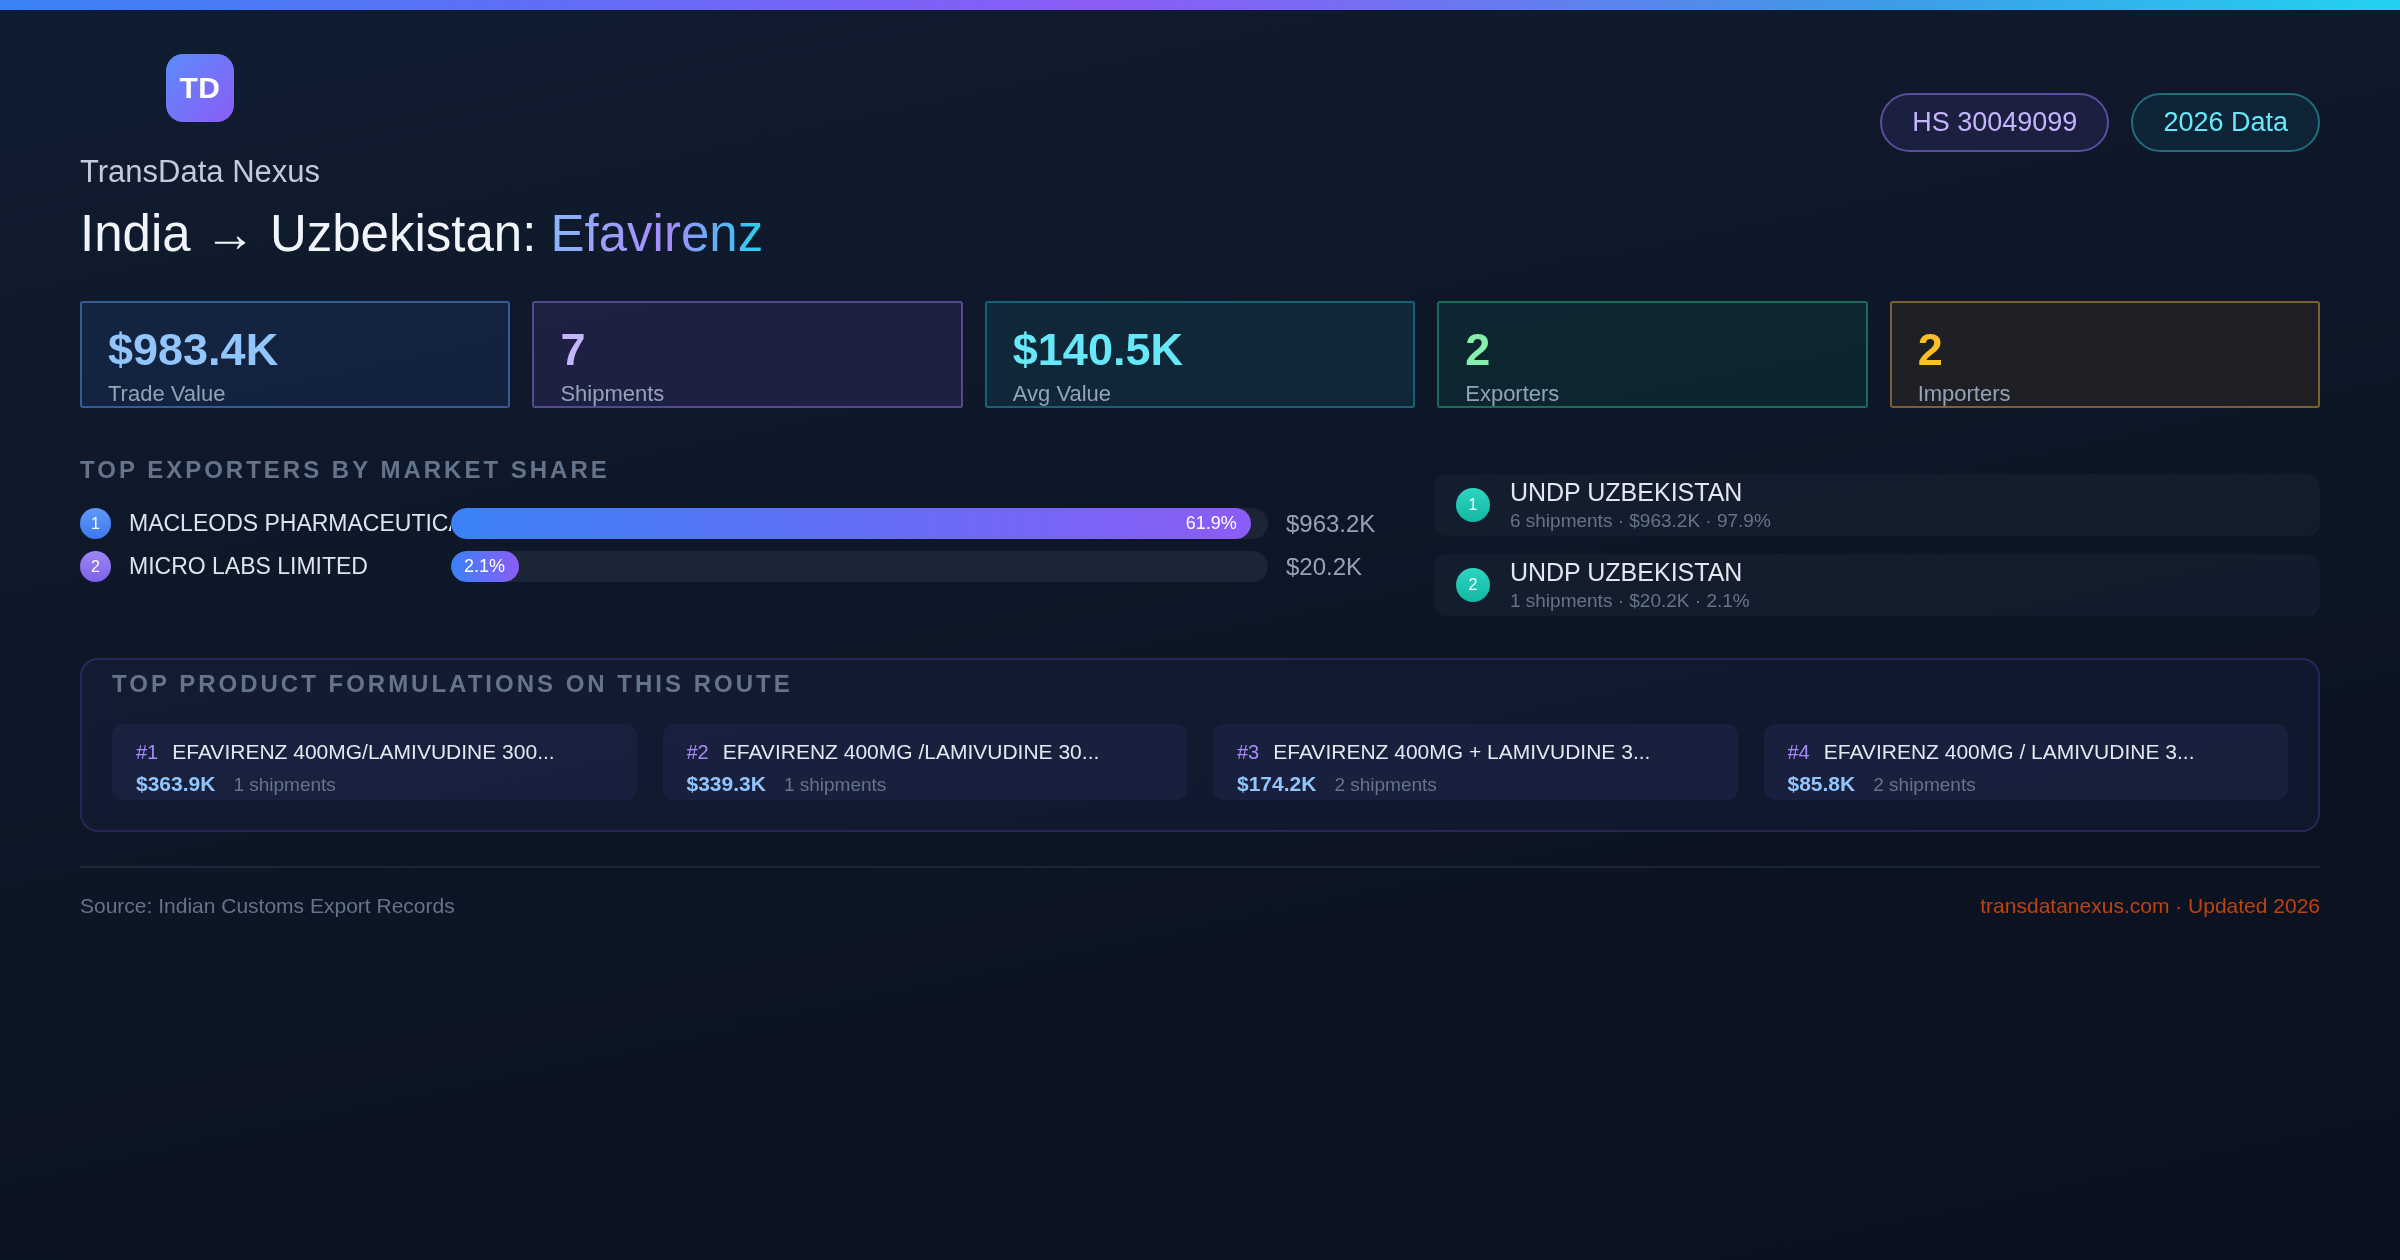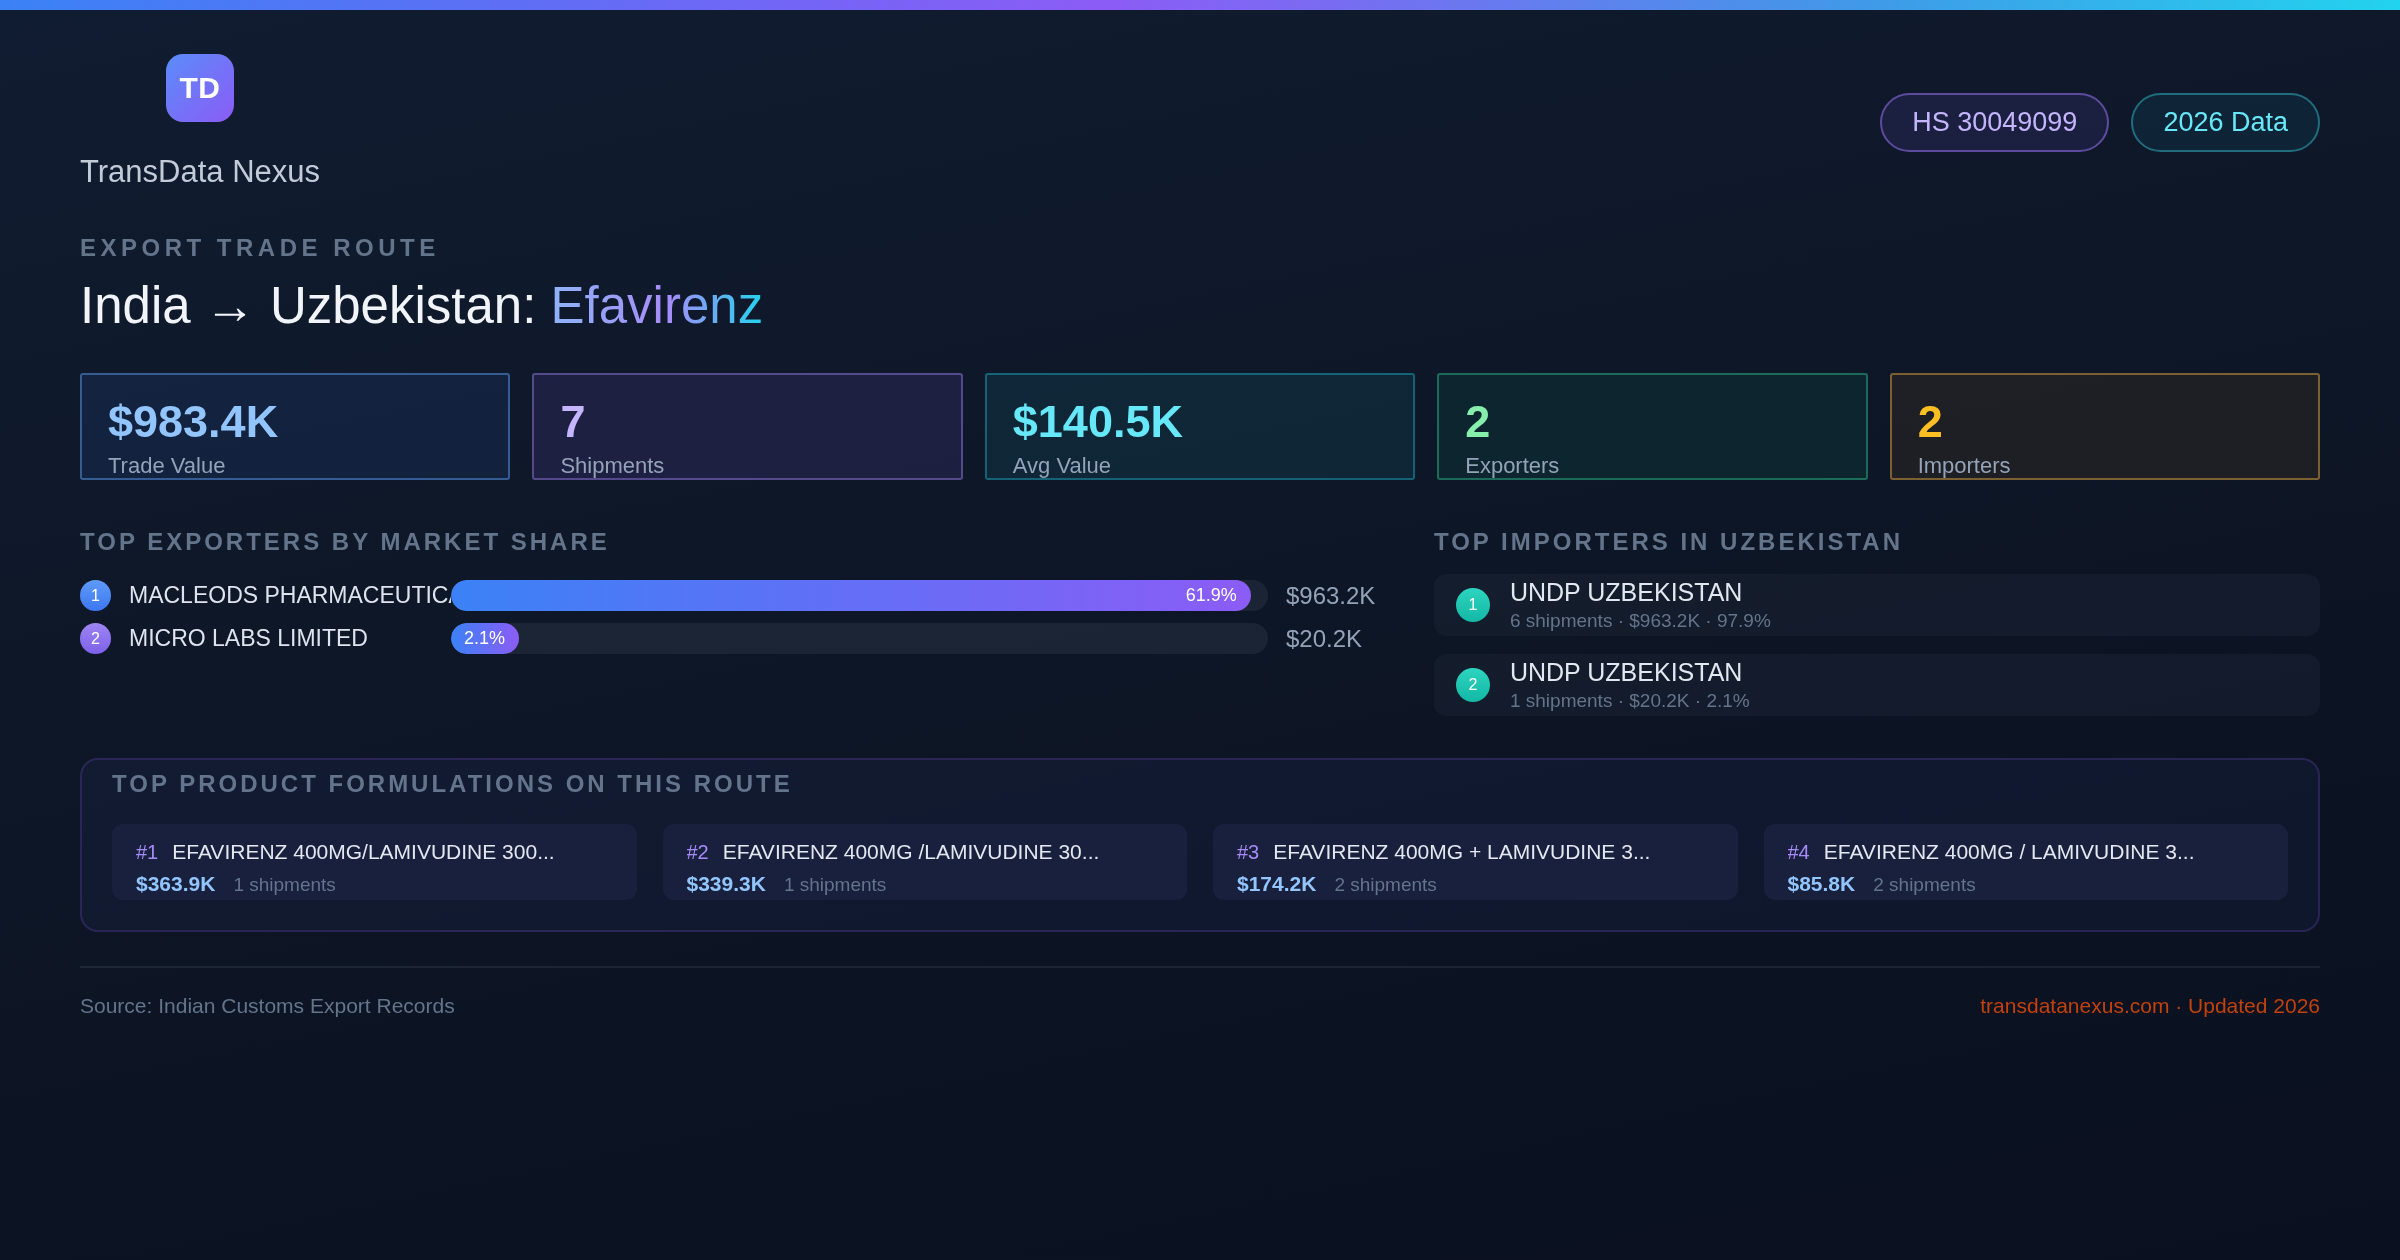--- a/index.html
+++ b/index.html
@@ -139,21 +139,20 @@
     <div class="brand-wrap">
       <div class="logo">TD</div>
       <div class="brand-name">TransData Nexus</div>
     </div>
     <div class="badges">
       <div class="pill pill-hs">HS 30049099</div>
       <div class="pill pill-year">2026 Data</div>
     </div>
   </div>
 
-  <div class="eyebrow">EXPORT TRADE ROUTE</div>
   <div class="title"><span>India → Uzbekistan: </span><span class="drug">Efavirenz</span></div>
 
   <div class="stats">
     <div class="stat-card stat-blue">
       <div class="stat-value">$983.4K</div>
       <div class="stat-label">Trade Value</div>
     </div>
     <div class="stat-card stat-purple">
       <div class="stat-value">7</div>
       <div class="stat-label">Shipments</div>
@@ -190,21 +189,20 @@
         <div class="rank-badge rank-2">2</div>
         <div class="exp-name">MICRO LABS LIMITED</div>
         <div class="bar-track">
           <div class="bar-fill" style="width: 2.1%;">2.1%</div>
         </div>
         <div class="exp-value">$20.2K</div>
       </div>
     </div>
 
     <div class="col-importers">
-      <div class="section-head">TOP IMPORTERS IN UZBEKISTAN</div>
 
       <div class="imp-card">
         <div class="imp-badge">1</div>
         <div>
           <div class="imp-name">UNDP UZBEKISTAN</div>
           <div class="imp-detail">6 shipments · $963.2K · 97.9%</div>
         </div>
       </div>
 
       <div class="imp-card">

